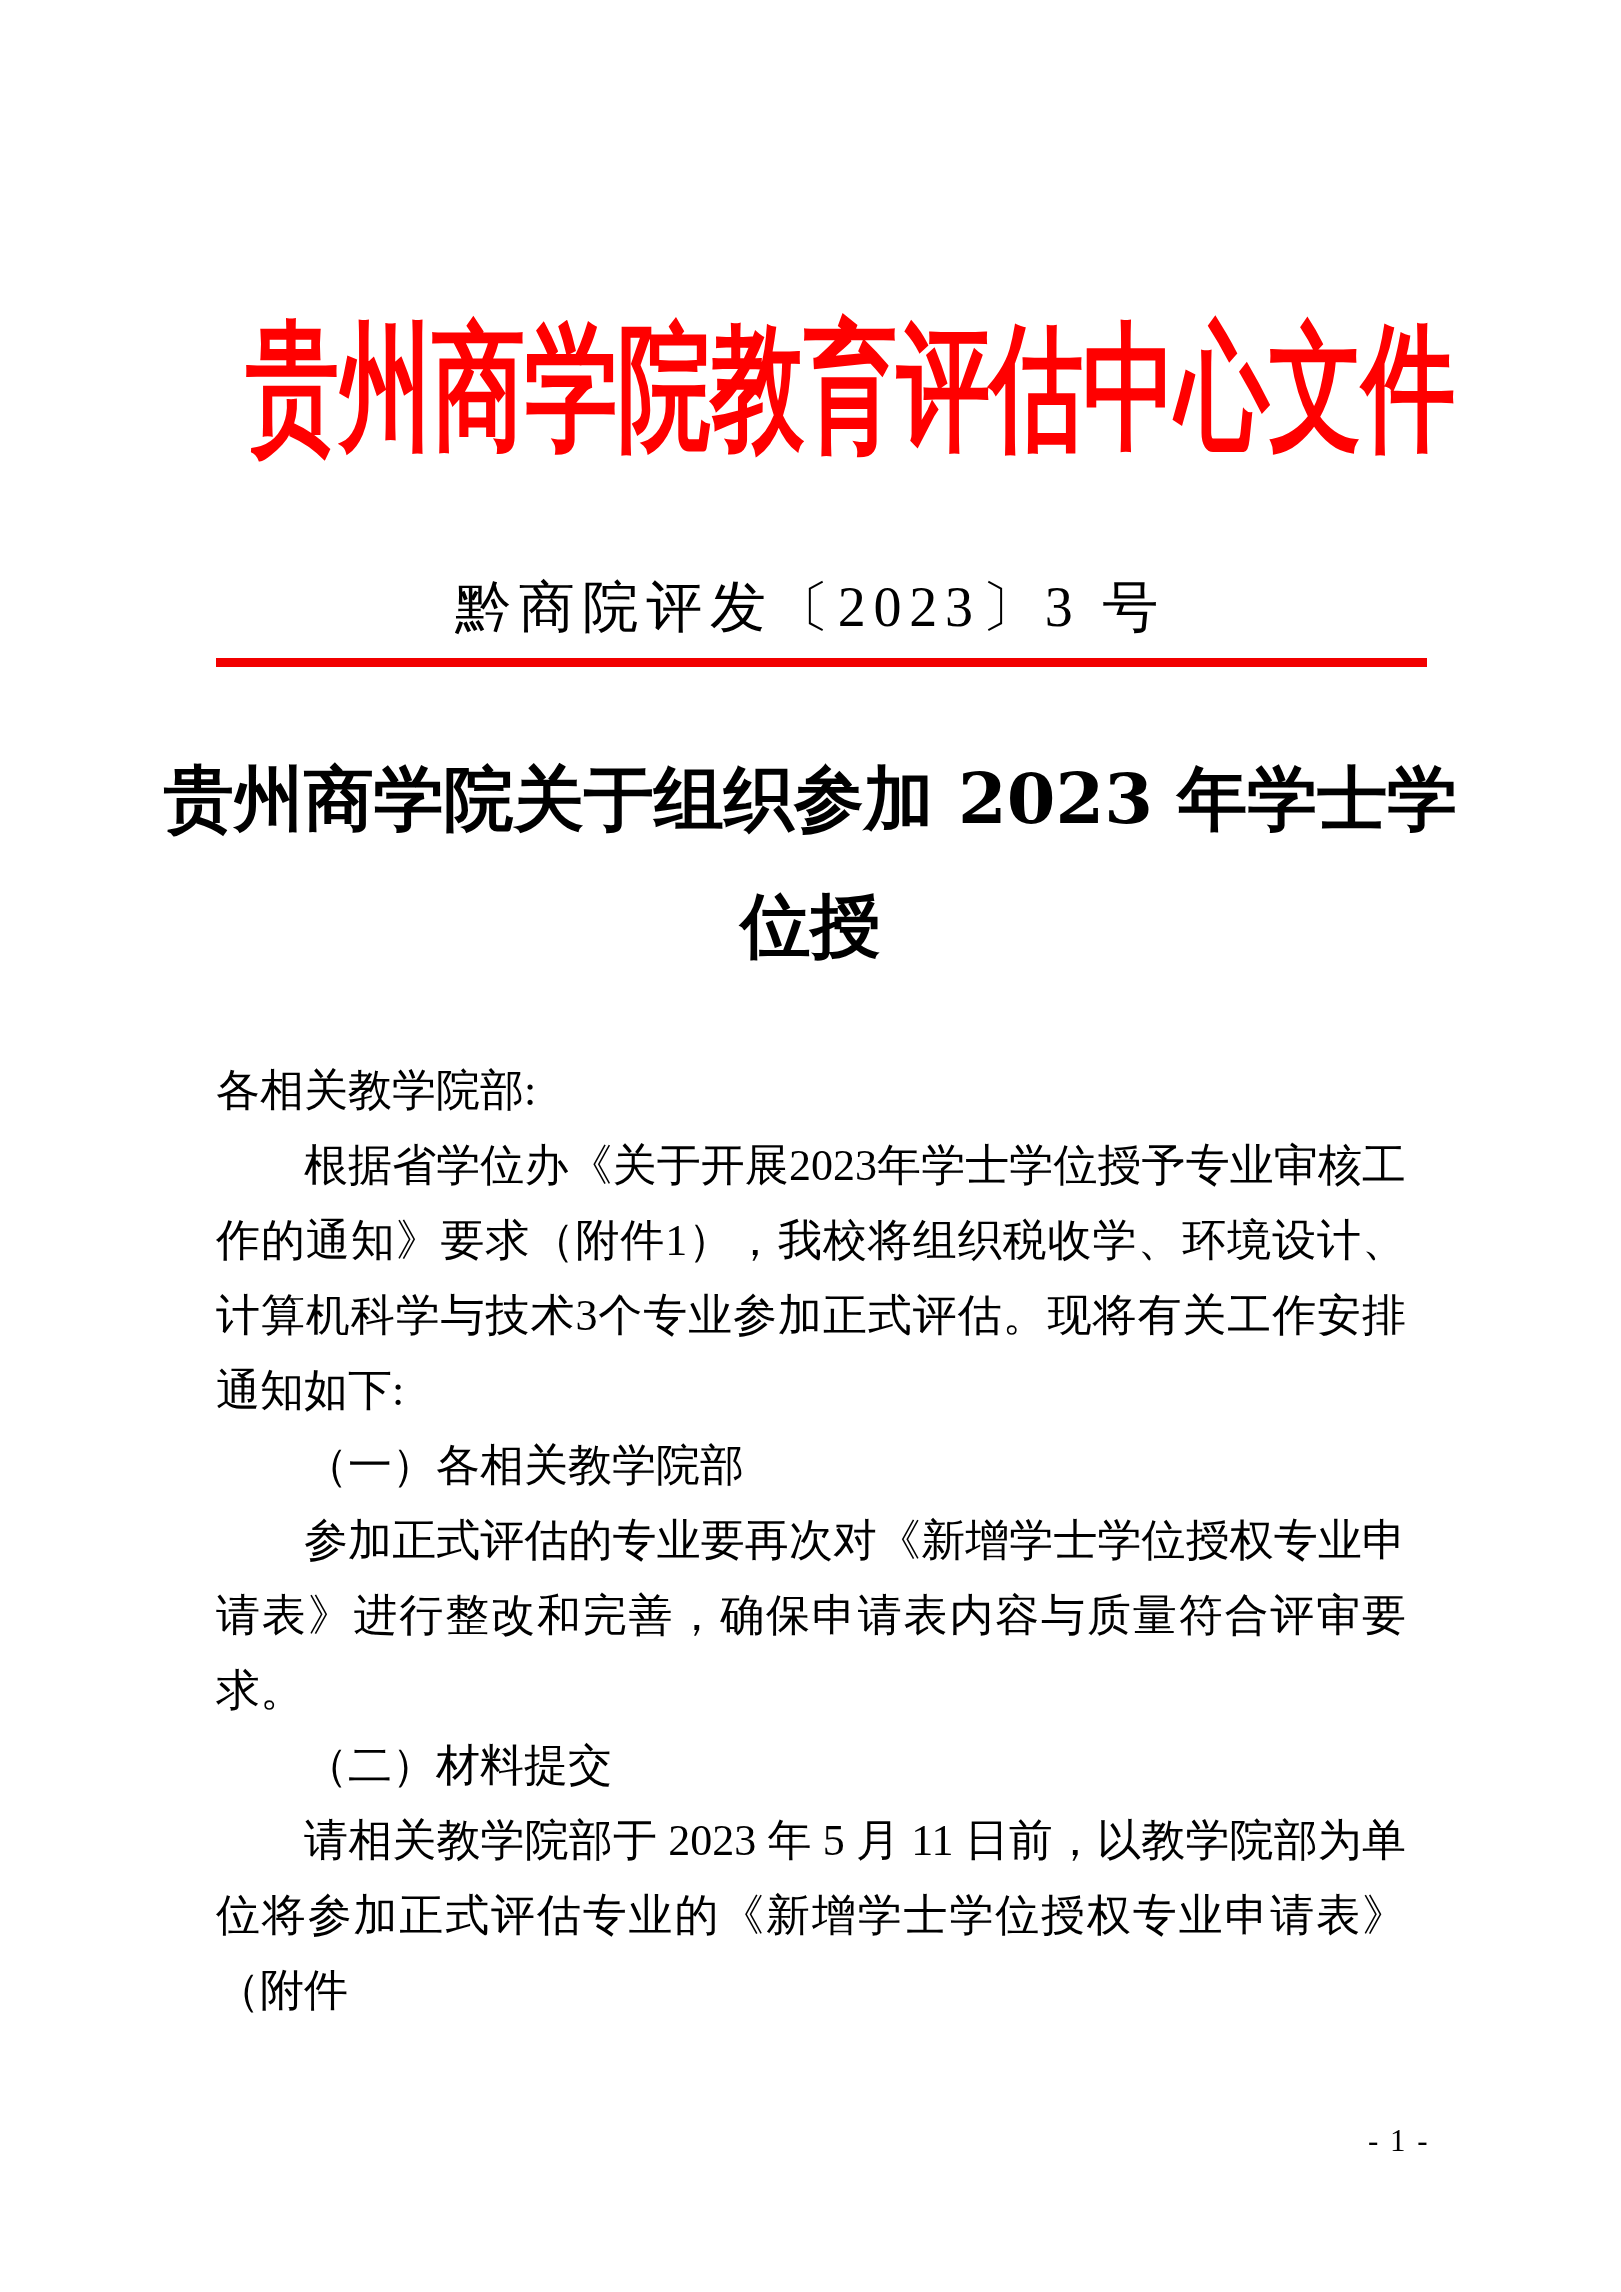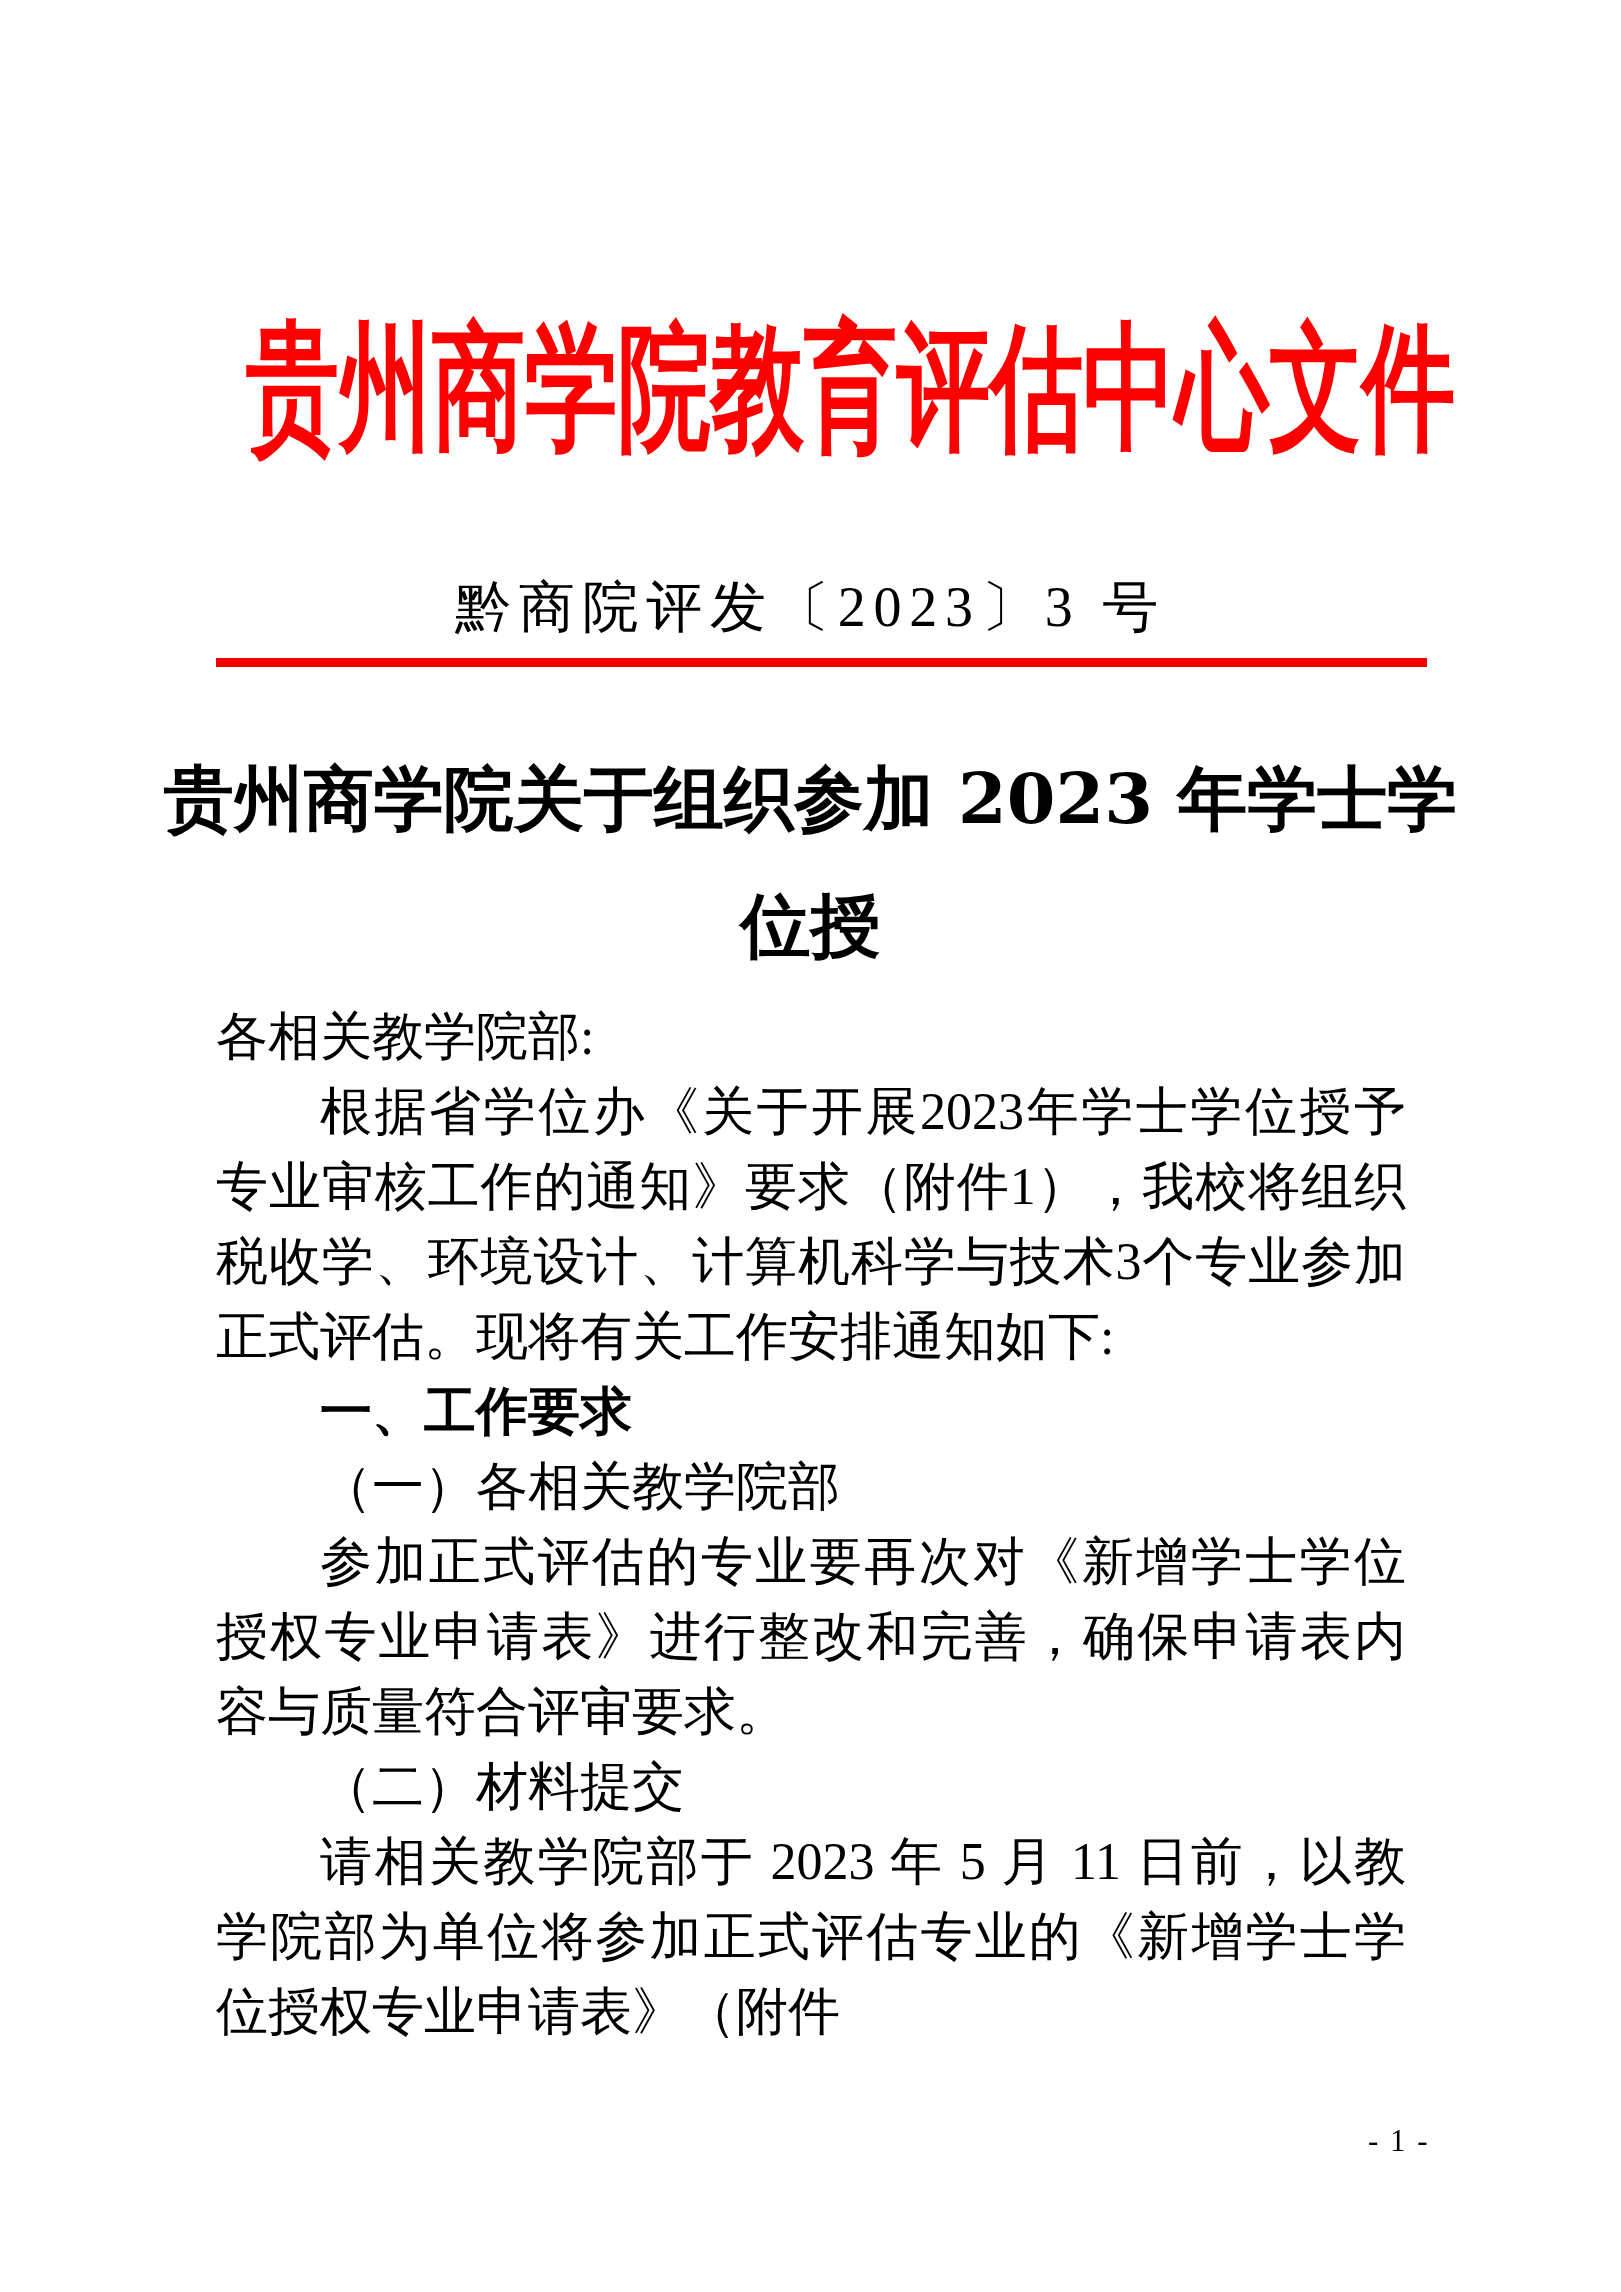--- a/index.html
+++ b/index.html
@@ -62,23 +62,23 @@
     text-align:center;
     font-size:70px;
     font-weight:bold;
     line-height:127px;
     font-family:"DejaVu Serif", serif;
     color:var(--ink);
   }
   
   .doc-body{
     position:absolute;
-    top:999px; left:216px;
+    top:1053px; left:216px;
     width:1190px;
-    font-size:52px;
+    font-size:44px;
     line-height:75px;
     text-align:justify;
     text-justify:inter-character;
     color:var(--ink);
   }
   .doc-body p{margin:0;padding:0;}
   .para-indent{text-indent:2em;}
   .style-heading{
     font-family:"DejaVu Sans", sans-serif;
     font-weight:bold;
@@ -112,21 +112,20 @@
 
   <div class="red-rule"></div>
 
   <div class="doc-title">
     <div>贵州商学院关于组织参加 2023 年学士学位授</div>
   </div>
 
   <div class="doc-body">
       <p class="para style-salutation">各相关教学院部:</p>
       <p class="para style-normal para-indent">根据省学位办《关于开展2023年学士学位授予专业审核工作的通知》要求（附件1），我校将组织税收学、环境设计、计算机科学与技术3个专业参加正式评估。现将有关工作安排通知如下:</p>
-      <p class="para style-heading para-indent">一、工作要求</p>
       <p class="para style-subheading para-indent">（一）各相关教学院部</p>
       <p class="para style-normal para-indent">参加正式评估的专业要再次对《新增学士学位授权专业申请表》进行整改和完善，确保申请表内容与质量符合评审要求。</p>
       <p class="para style-subheading para-indent">（二）材料提交</p>
       <p class="para style-normal para-indent">请相关教学院部于 2023 年 5 月 11 日前，以教学院部为单位将参加正式评估专业的《新增学士学位授权专业申请表》（附件</p>
     </div>
 
   <div class="page-number">- 1 -</div>
 
 </div>
 

